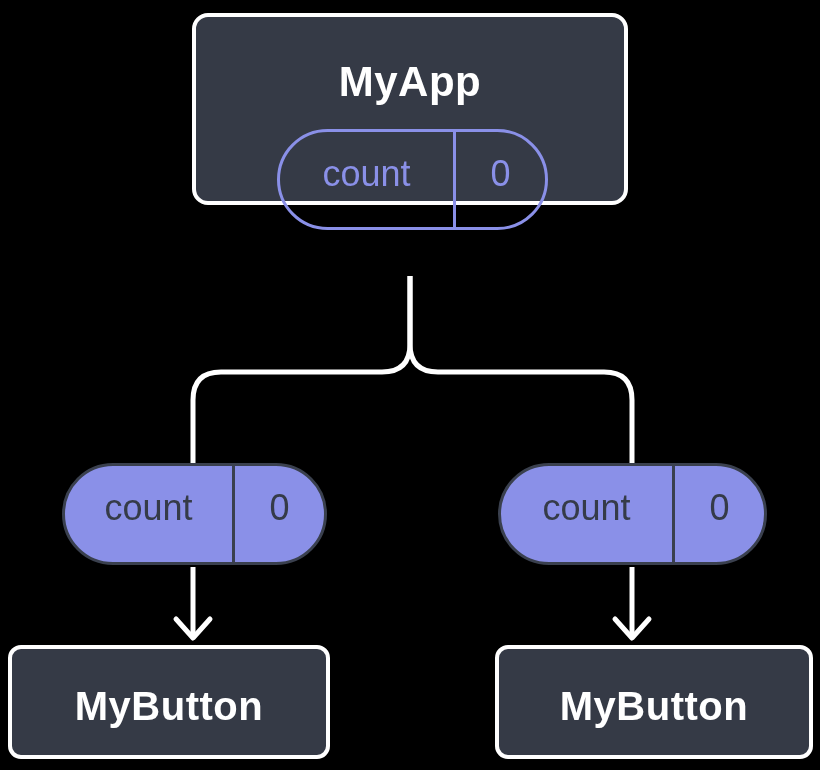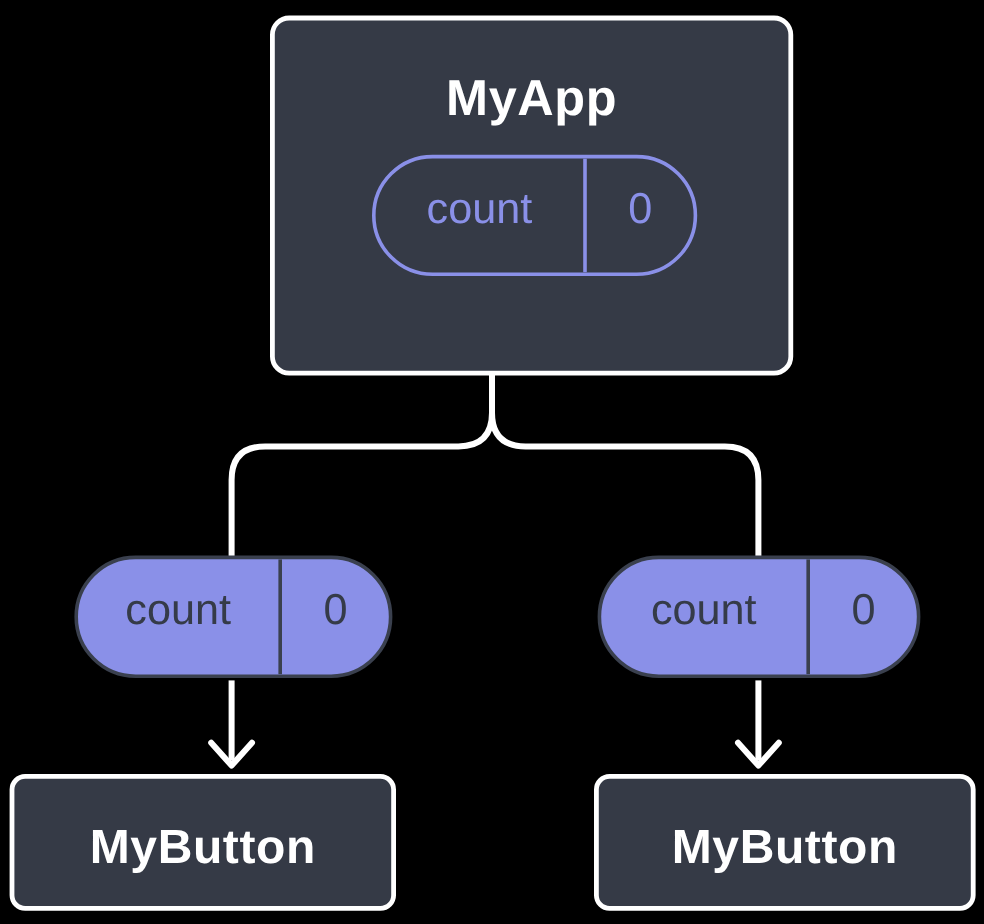--- a/index.html
+++ b/index.html
@@ -35,21 +35,21 @@
     stroke-linejoin: round;
   }
   svg.connectors path.head { stroke-linecap: round; }
 
   .card {
     position: absolute;
     background: var(--card);
     border: 4px solid var(--white);
     border-radius: 16px;
   }
-  .card.root { left: 192px; top: 13px; width: 436px; height: 300px; margin-left: 33px; }
+  .card.root { left: 192px; top: 13px; width: 436px; height: 192px; }
   .card.leaf { border-radius: 13px; display: flex; align-items: center; justify-content: center; }
   .card.leaf.left  { left: 8px;   top: 645px; width: 322px; height: 114px; }
   .card.leaf.right { left: 495px; top: 645px; width: 318px; height: 114px; }
 
   .card-title {
     color: var(--white);
     font-weight: 600;
     letter-spacing: 0.5px;
     white-space: nowrap;
   }

